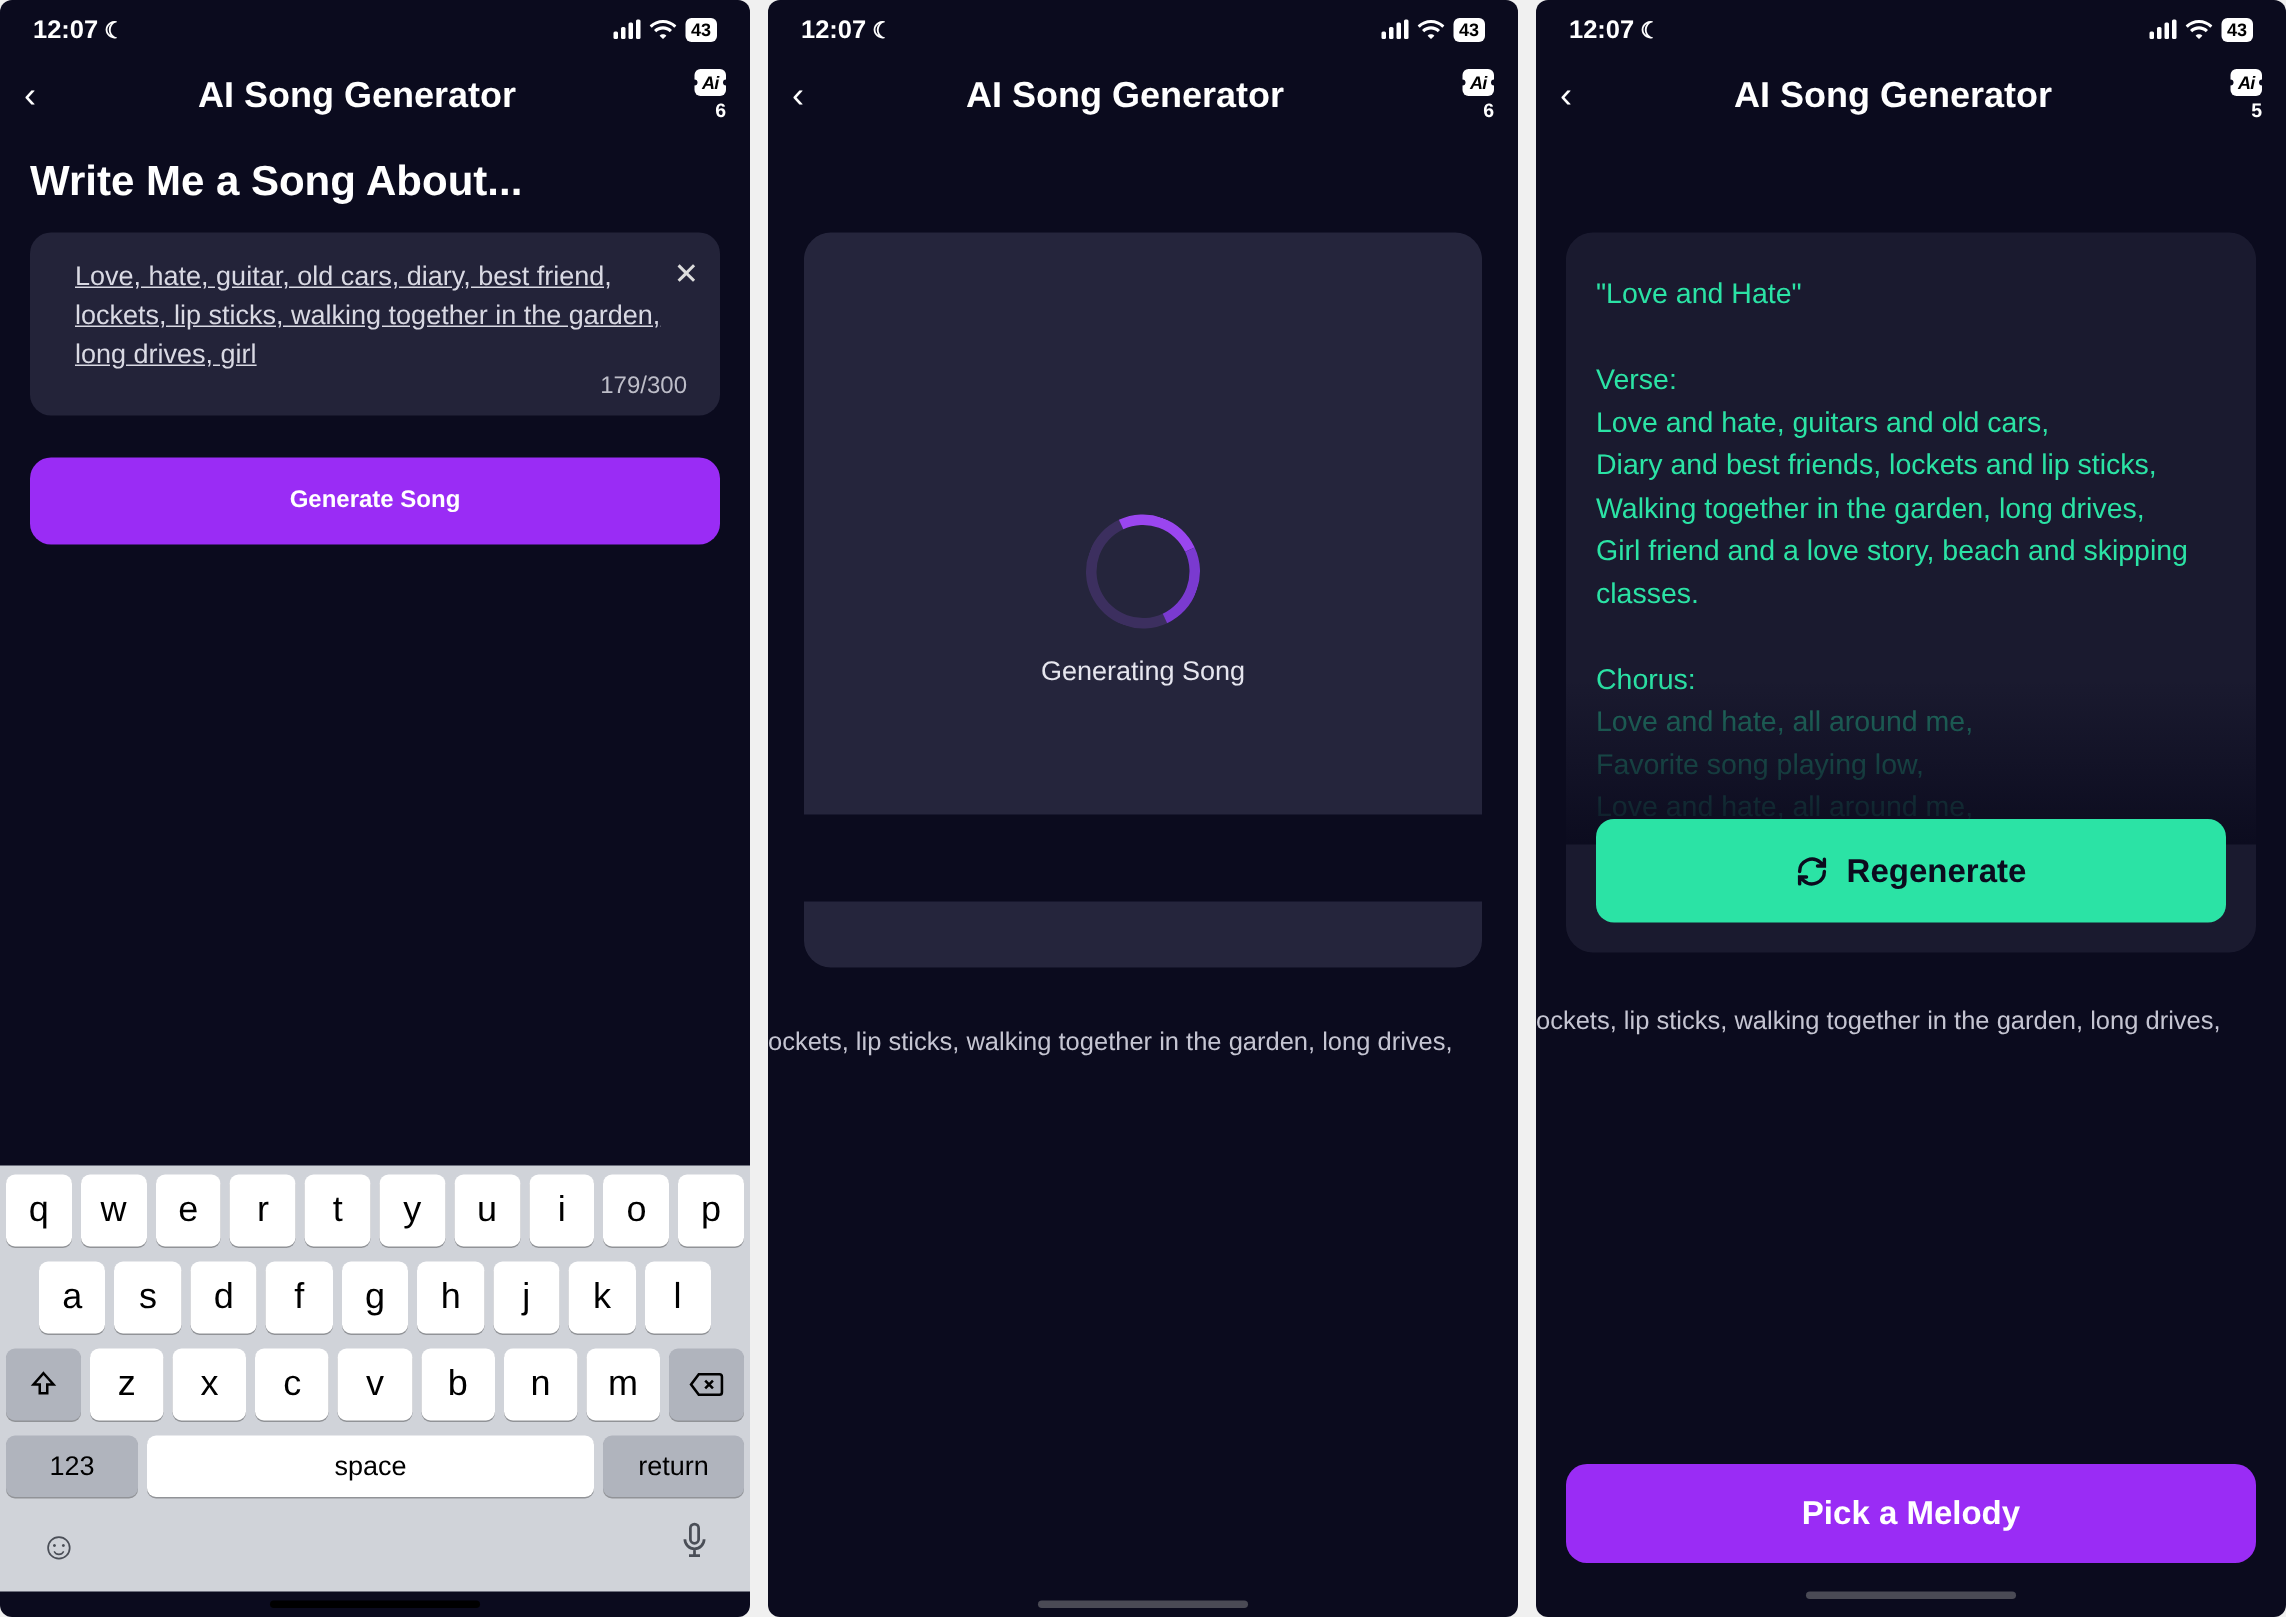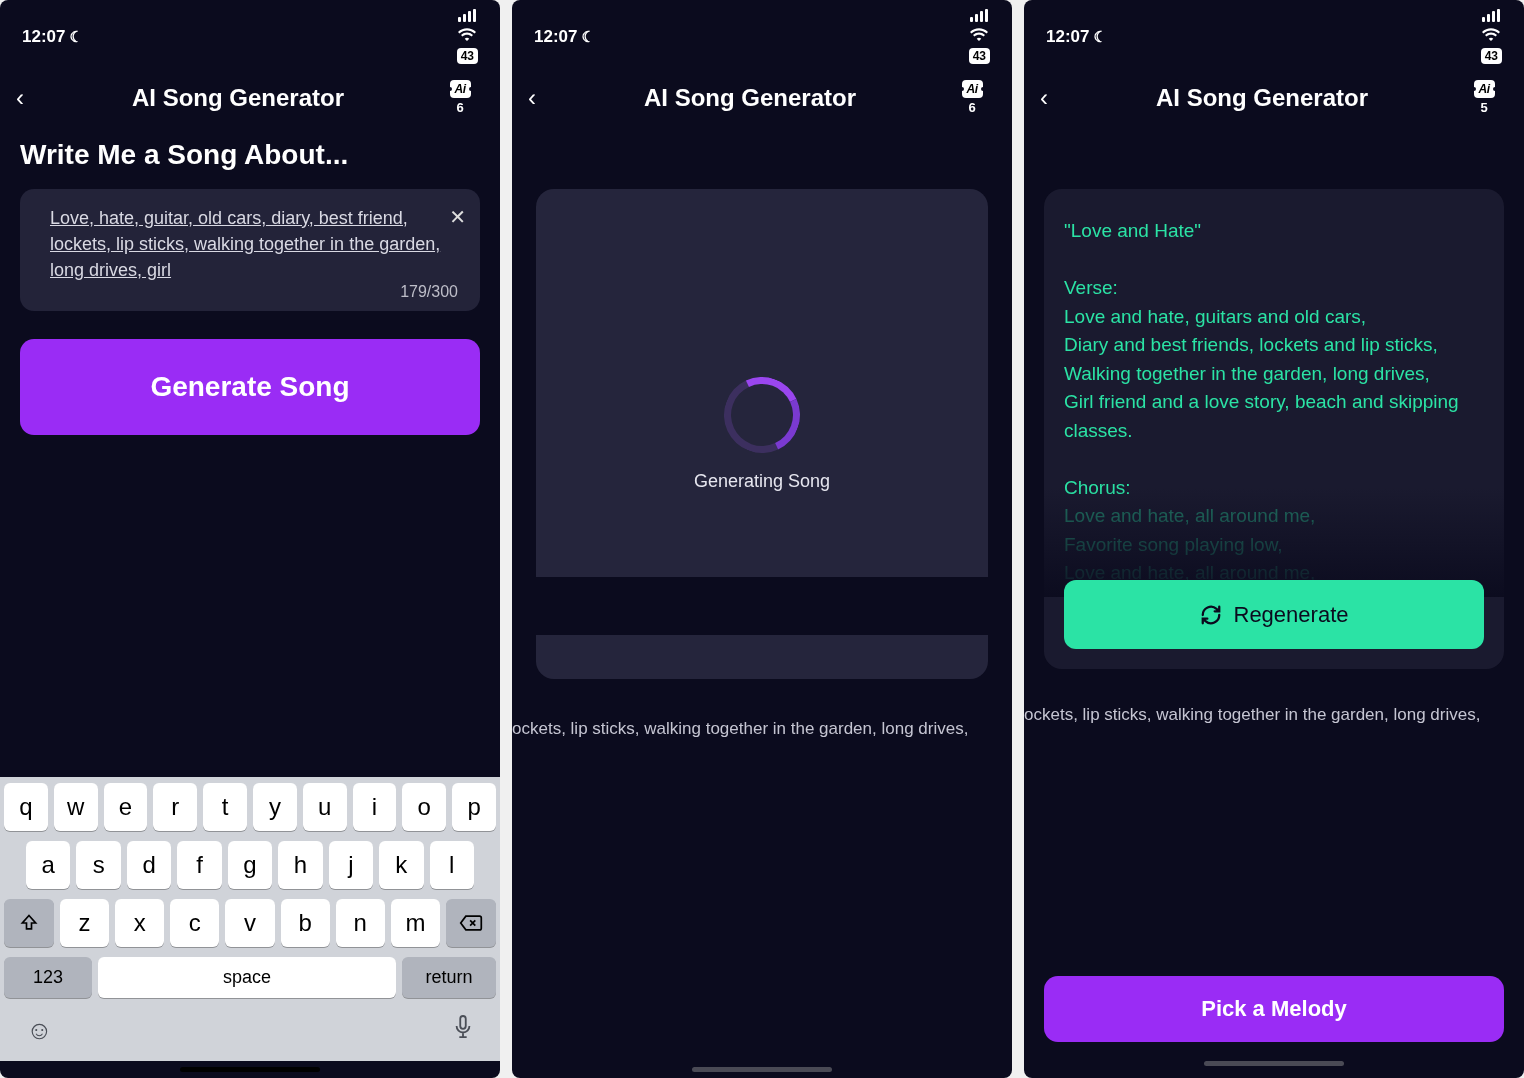--- a/index.html
+++ b/index.html
@@ -25,21 +25,21 @@
   
   .status-bar {
     display: flex;
     justify-content: space-between;
     align-items: center;
     padding: 10px 22px 4px;
     font-size: 17px;
     font-weight: 600;
   }
   .status-left { display:flex; align-items:center; gap:4px; }
-  .status-icons { display:flex; align-items:center; gap:6px;flex-direction:column; }
+  .status-icons { display:flex; align-items:center; gap:6px; }
   .battery {
     display:flex; align-items:center; gap:2px;
     background:#fff; color:#000; border-radius:4px;
     font-size:12px; font-weight:700; padding:1px 4px;
   }
   
   .nav {
     display:flex; align-items:center; justify-content:space-between;
     padding: 12px 16px 4px;
   }
@@ -50,21 +50,21 @@
     background:#fff; color:#000; font-size:12px; font-weight:800;
     padding:2px 5px; border-radius:4px; font-style:italic;
     display:inline-block; letter-spacing:-0.5px;
     position:relative;
   }
   .ai-badge::before, .ai-badge::after{
     content:''; position:absolute; width:4px; height:4px; background:#0b0b1e; border-radius:50%; top:50%; transform:translateY(-50%);
   }
   .ai-badge::before{ left:-2px; }
   .ai-badge::after{ right:-2px; }
-  .credits-wrap { display:flex; flex-direction:column; align-items:center; gap:2px; width:48px;}
+  .credits-wrap { display:flex; flex-direction:column; align-items:flex-end; gap:2px; width:48px;}
   
   .heading {
     font-size:28px; font-weight:800; padding: 20px 20px 18px;
   }
   .input-card {
     background: rgba(80,80,110,0.35);
     margin: 0 20px;
     border-radius: 14px;
     padding: 16px 30px 28px;
     position:relative;
@@ -79,22 +79,22 @@
   }
   .counter {
     position:absolute; right:22px; bottom:8px;
     font-size:16px; color:#bdbdc8;
   }
   .btn-primary {
     margin: 28px 20px 0;
     background:#9a2cf5;
     border-radius:14px;
     text-align:center;
-    font-size:28px; font-weight:700;
-    padding:32px 0;
+    font-size:16px; font-weight:700;
+    padding:20px 0;
     color:#fff;
   }
   
   .kb-area { margin-top:auto; }
   .kb-toolbar { background:#d7d8dd; display:flex; justify-content:flex-end; padding:10px 16px;}
   .kb-done { color:#0a60ff; font-size:19px; font-weight:500;}
   .kb {
     background:#d0d3d9;
     padding:6px 4px 10px;
   }
@@ -161,21 +161,21 @@
   .lyrics-fade {
     position:absolute; left:0; right:0; bottom:72px; height:110px;
     background:linear-gradient(to bottom, rgba(11,11,30,0) 0%, rgba(11,11,30,0.95) 100%);
     pointer-events:none;
   }
   .lyrics-card .faded { color:rgba(43,227,165,0.45);}
   .btn-regen {
     position:absolute; left:20px; right:20px; bottom:20px;
     background:#2be3a5; color:#0b0b1e;
     border-radius:12px; text-align:center;
-    font-size:22px; font-weight:400;
+    font-size:22px; font-weight:700;
     padding:18px 0;
     display:flex; align-items:center; justify-content:center; gap:12px;
   }
   .btn-melody {
     margin: 0 20px 0;
     background:#9a2cf5;
     border-radius:14px;
     text-align:center;
     font-size:22px; font-weight:700;
     padding:20px 0;

